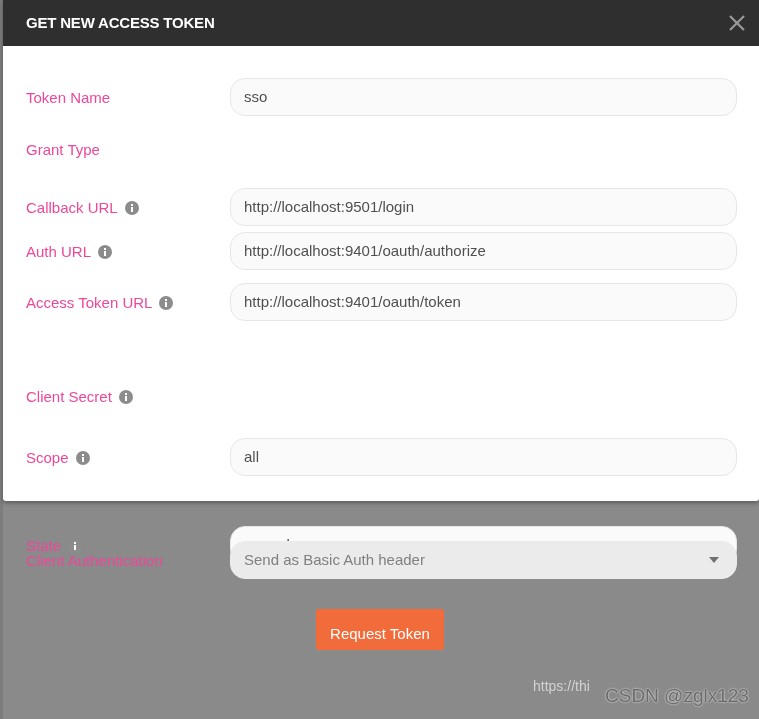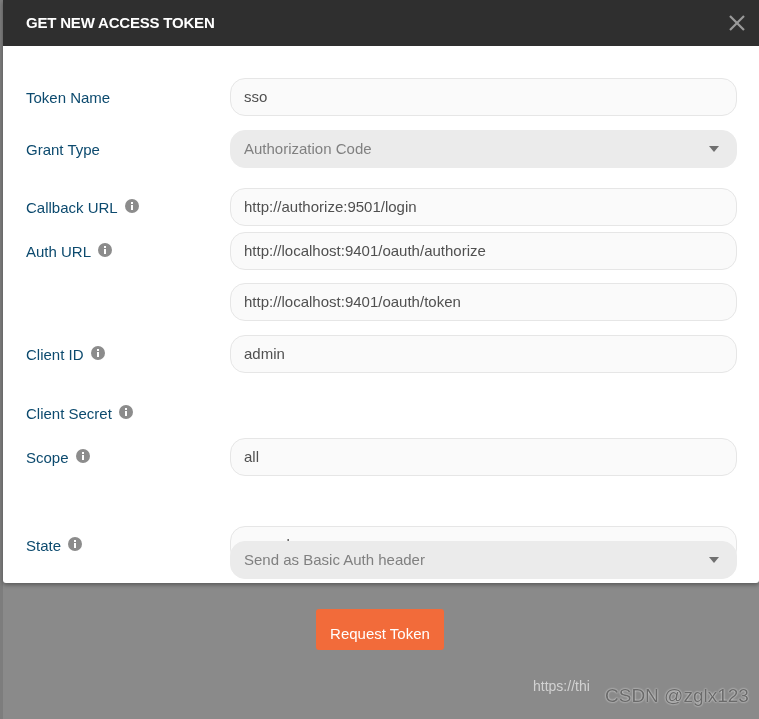--- a/index.html
+++ b/index.html
@@ -5,42 +5,42 @@
     html, body { margin: 0; padding: 0; }
     body {
       width: 759px; height: 719px; position: relative; overflow: hidden;
       background: #8a8a8a;
       font-family: "Liberation Sans", "DejaVu Sans", sans-serif;
     }
     .backdrop-left {
       position: absolute; left: 0; top: 0; width: 3px; height: 719px; background: #7d7d7d;
     }
     .modal {
-      position: absolute; left: 3px; top: 0; width: 756px; height: 583px;
+      position: absolute; left: 3px; top: 0; width: 756px; height: 501px;
       background: #ffffff; border-radius: 0 0 3px 3px;
       box-shadow: 0 2px 4px rgba(0,0,0,0.35);
     }
     .modal-header {
       position: absolute; left: 0; top: 0; right: 0; height: 46px;
       background: #2f2f2f; color: #ffffff;
     }
     .modal-title {
       position: absolute; left: 23px; top: 14px;
       font-size: 15px; font-weight: bold; letter-spacing: -0.2px;
     }
     .close-btn {
       position: absolute; right: 8px; top: 9px; width: 28px; height: 28px; cursor: pointer;
     }
     .form-row {
       position: absolute; left: 0; right: 0; height: 40px;
     }
     .label {
       position: absolute; left: 23px; top: 11px;
-      font-size: 15px; color: #0c4a6e;
-      display: flex; 
+      font-size: 15px; color: #ec4899;
+      display: flex; align-items: center;
     }
     .info-icon {
       display: inline-block; width: 14px; height: 14px; border-radius: 50%;
       background: #8c8c8c; margin-left: 7px; position: relative;
     }
     .info-icon::before {
       content: ""; position: absolute; left: 6px; top: 3px; width: 2px; height: 2px; background: #fff;
     }
     .info-icon::after {
       content: ""; position: absolute; left: 6px; top: 6px; width: 2px; height: 5px; background: #fff;
@@ -93,55 +93,48 @@
     <div class="label">
       <span>Token Name</span>
     </div>
     <div class="field">sso</div>
   </div>
 
   <div class="form-row" style="top:130px;">
     <div class="label">
       <span>Grant Type</span>
     </div>
-    <div class="field select">
-      <span>Authorization Code</span>
-      <span class="caret"></span>
-    </div>
   </div>
 
   <div class="form-row" style="top:188px;">
     <div class="label">
       <span>Callback URL</span>
       <span class="info-icon"></span>
     </div>
-    <div class="field">http://authorize:9501/login</div>
+    <div class="field">http://localhost:9501/login</div>
   </div>
 
   <div class="form-row" style="top:232px;">
     <div class="label">
       <span>Auth URL</span>
       <span class="info-icon"></span>
     </div>
     <div class="field">http://localhost:9401/oauth/authorize</div>
   </div>
 
   <div class="form-row" style="top:283px;">
+    <div class="label">
+      <span>Access Token URL</span>
+      <span class="info-icon"></span>
+    </div>
     <div class="field">http://localhost:9401/oauth/token</div>
   </div>
 
-  <div class="form-row" style="top:335px;">
-    <div class="label">
-      <span>Client ID</span>
-      <span class="info-icon"></span>
-    </div>
-    <div class="field">admin</div>
-  </div>
 
-  <div class="form-row" style="top:394px;padding-left:16px;">
+  <div class="form-row" style="top:377px;padding-left:16px;">
     <div class="label">
       <span>Client Secret</span>
       <span class="info-icon"></span>
     </div>
   </div>
 
   <div class="form-row" style="top:438px;">
     <div class="label">
       <span>Scope</span>
       <span class="info-icon"></span>
@@ -151,20 +144,23 @@
 
   <div class="form-row" style="top:490px;margin-top:36px;">
     <div class="label">
       <span>State</span>
       <span class="info-icon"></span>
     </div>
     <div class="field">normal</div>
   </div>
 
   <div class="form-row" style="top:541px;">
+    <div class="label">
+      <span>Client Authentication</span>
+    </div>
     <div class="field select">
       <span>Send as Basic Auth header</span>
       <span class="caret"></span>
     </div>
   </div>
 </div>
 
 <div class="request-btn">Request Token</div>
 
 <div class="watermark-faint">https://thi</div>

